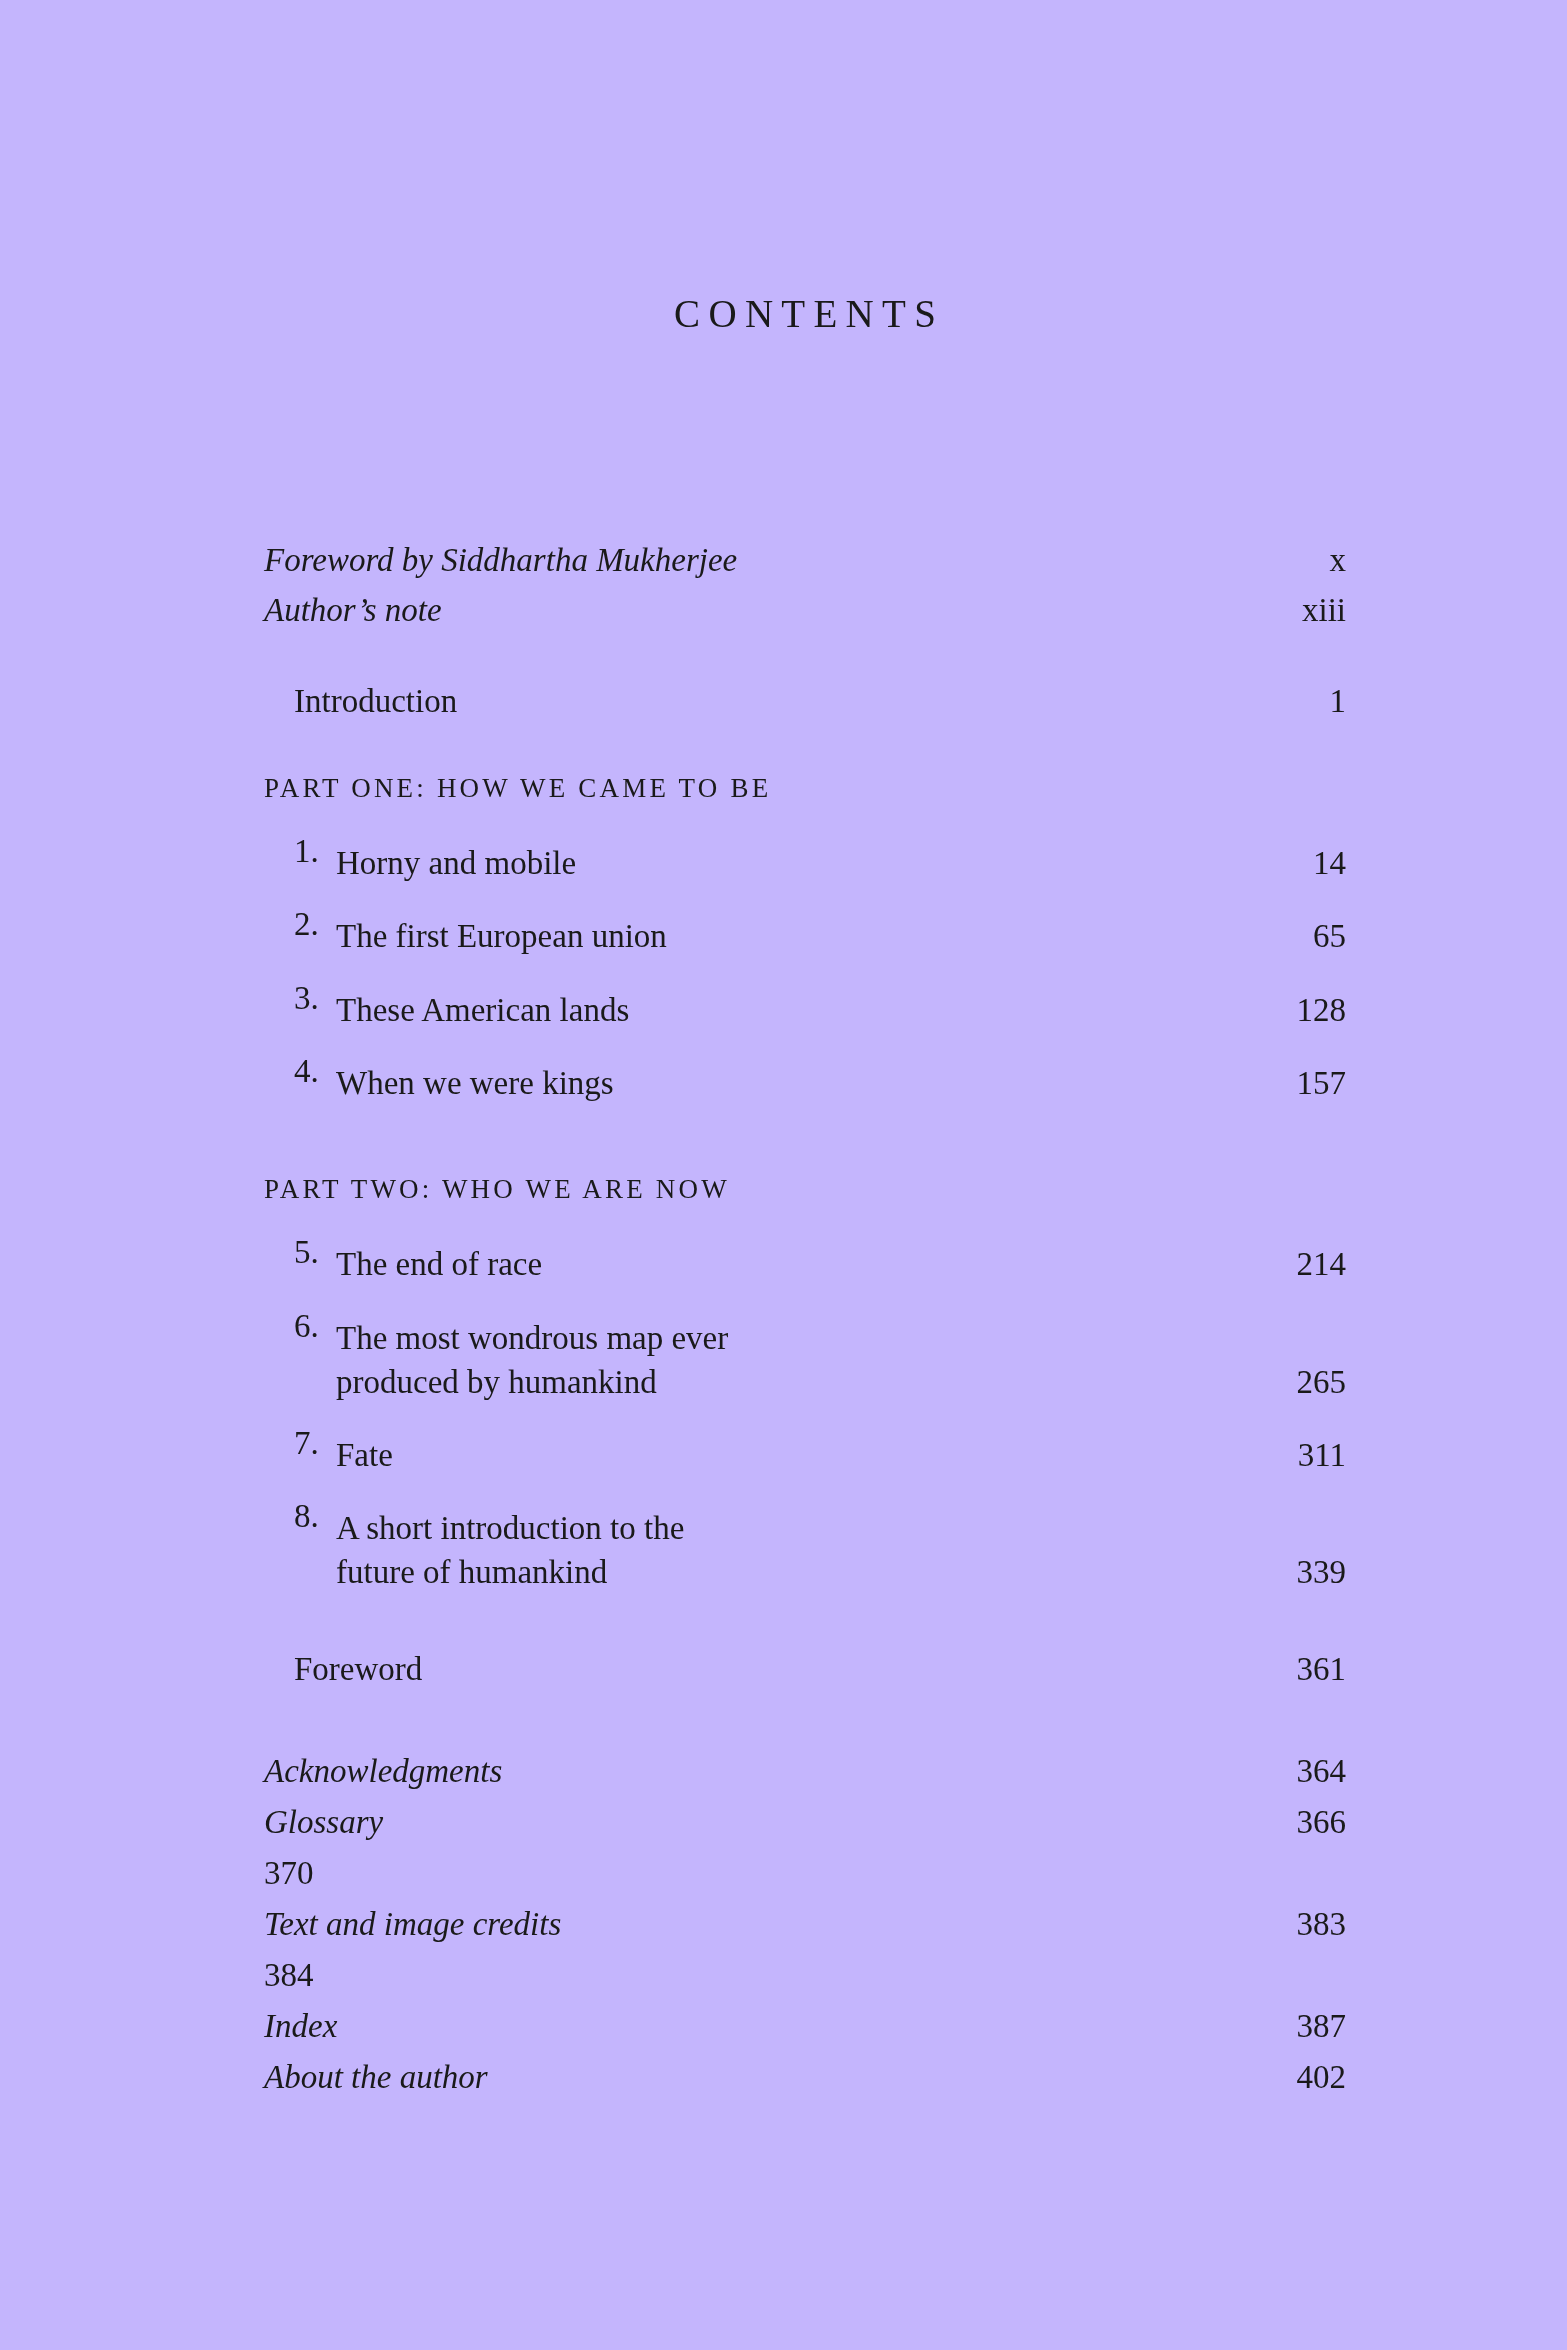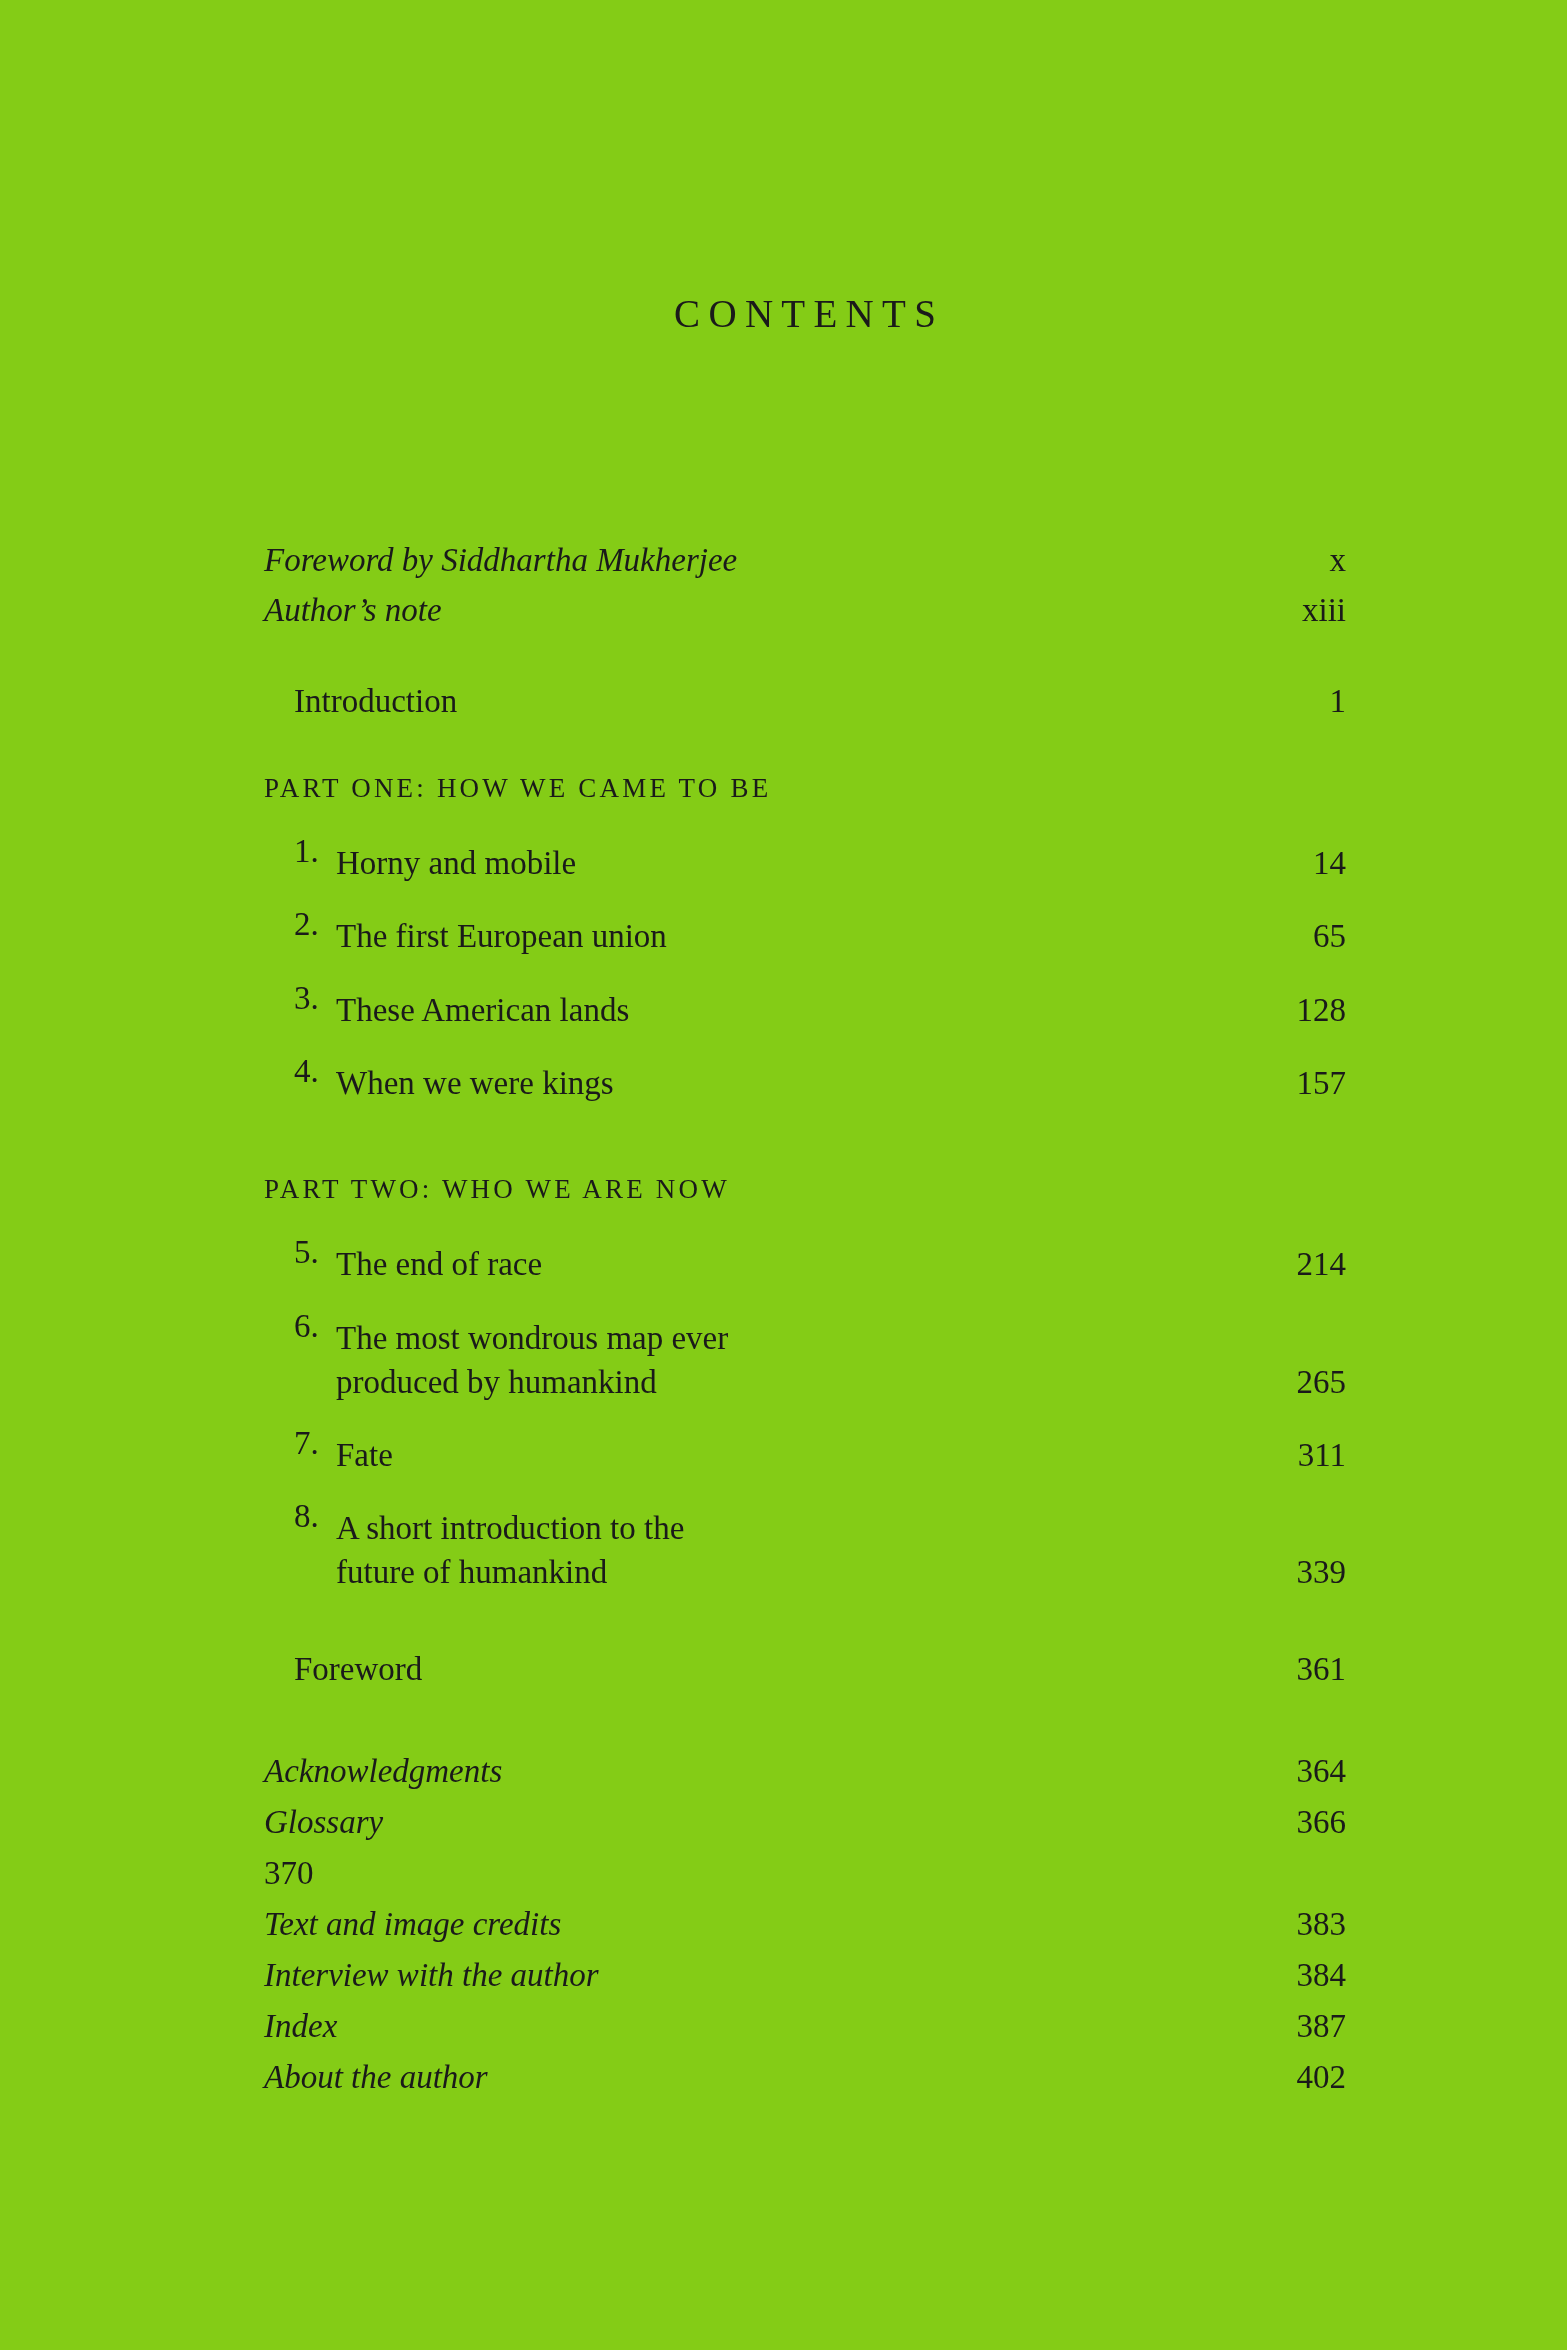--- a/index.html
+++ b/index.html
@@ -3,21 +3,21 @@
 <meta charset="utf-8">
 <style>
   html, body { margin: 0; padding: 0; }
   body {
     width: 1568px; height: 2351px;
     background: #ffffff;
     position: relative;
     font-family: "Liberation Serif", "DejaVu Serif", serif;
     color: #1a1a1a;
   }
-  .page { position: absolute; inset: 0; background: #84cc16; }
+  .page { position: absolute; inset: 0; background: #c4b5fd; }
   .content { position: absolute; left: 264px; top: 0; width: 1082px; }
 
   .toc-title {
     margin: 294px 0 0 0;
     font-size: 39px; font-weight: 400;
     line-height: 40px;
     letter-spacing: 8.3px; text-indent: 8.3px;
     text-align: center;
     white-space: nowrap;
   }
@@ -195,21 +195,20 @@
         <span class="pg">366</span>
       </div>
       <div class="row">
         <span class="pg">370</span>
       </div>
       <div class="row">
         <span class="lbl">Text and image credits</span>
         <span class="pg">383</span>
       </div>
       <div class="row">
-        <span class="lbl">Interview with the author</span>
         <span class="pg">384</span>
       </div>
       <div class="row">
         <span class="lbl">Index</span>
         <span class="pg">387</span>
       </div>
       <div class="row">
         <span class="lbl">About the author</span>
         <span class="pg">402</span>
       </div>

